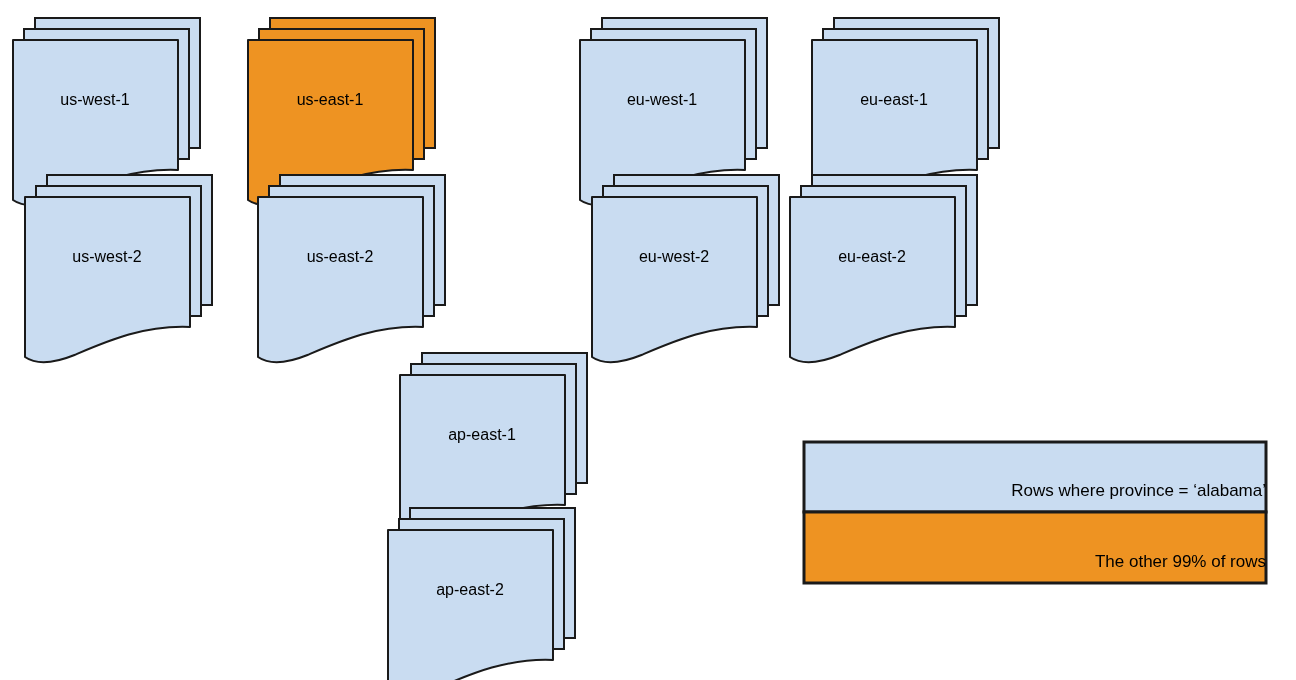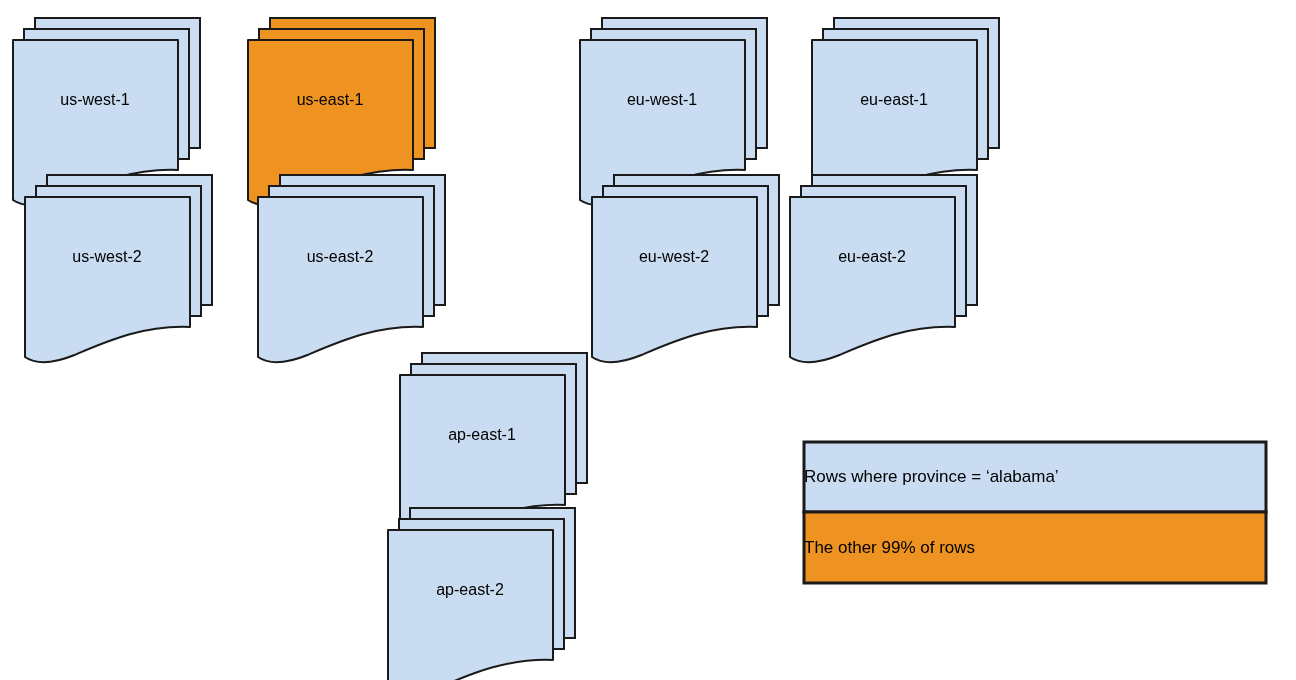--- a/index.html
+++ b/index.html
@@ -32,24 +32,25 @@
     text-align: center;
     white-space: nowrap;
     pointer-events: none;
   }
   .legend-label {
     position: absolute;
     font-family: "Liberation Sans", sans-serif;
     font-size: 17px;
     line-height: 17px;
     color: #000000;
-    text-align: left;
+    text-align: right;
     white-space: nowrap;
     width: 462px;
     pointer-events: none;
+    margin-top: 14px;
   }
 </style>
 </head>
 <body>
 
 <div id="canvas">
   <svg id="svg-root" width="1296" height="680" viewBox="0 0 1296 680" xmlns="http://www.w3.org/2000/svg">
       <g>
         <rect x="35" y="18" width="165" height="130" fill="#c9dcf1" stroke="#1a1a1a" stroke-width="2"></rect>
         <rect x="24" y="29" width="165" height="130" fill="#c9dcf1" stroke="#1a1a1a" stroke-width="2"></rect>

